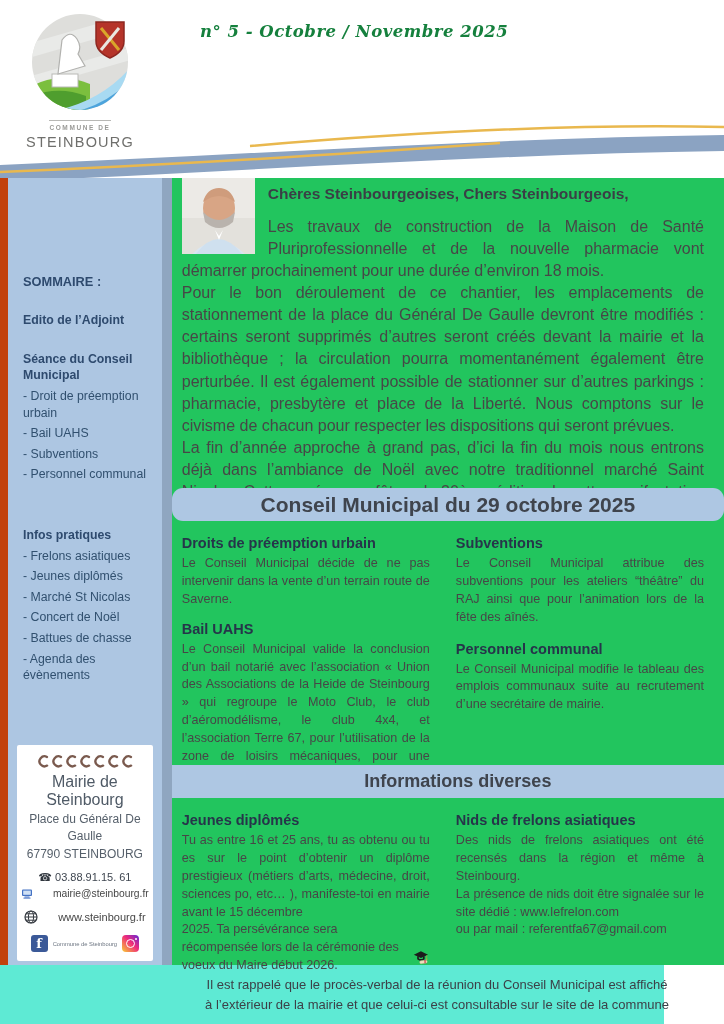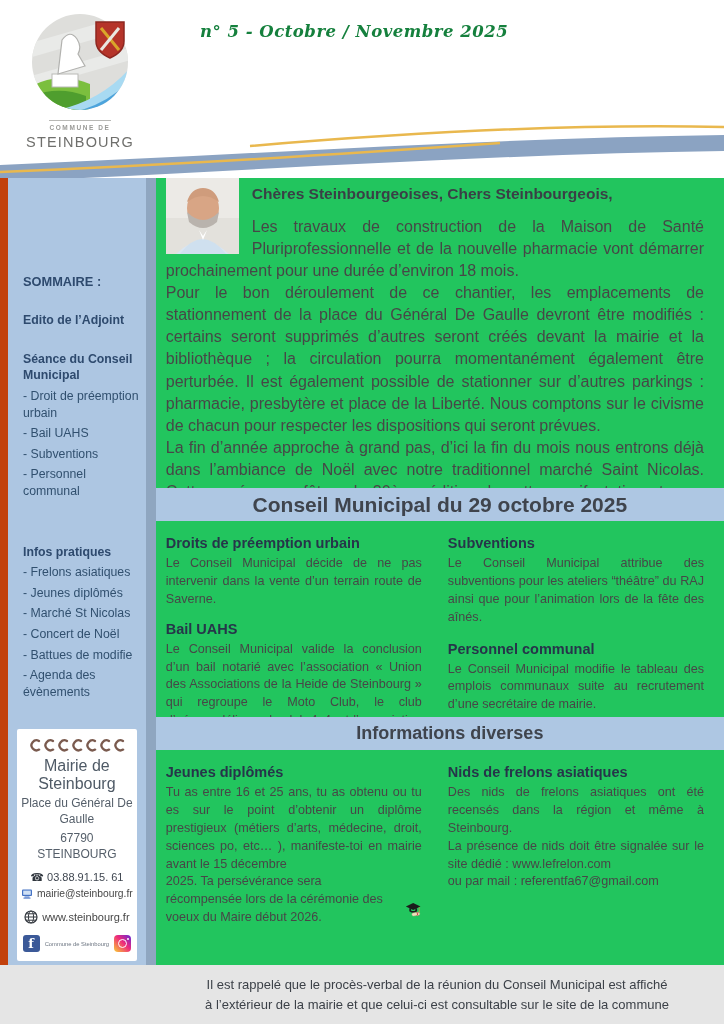--- a/index.html
+++ b/index.html
@@ -48,21 +48,21 @@
 
   .contact-card {
     margin:auto 9px 4px 9px; background:#ffffff; border-radius:2px;
     padding:8px 4px 9px 4px; text-align:center; color:#4f5a66;
   }
   .curl-row { display:block; margin:0 auto 4px auto; }
   .contact-name { font-size:16px; color:#4f5a66; }
   .contact-addr { font-size:12px; color:#555f6a; line-height:1.35; margin-top:2px; }
   .contact-phone { margin-top:9px; font-size:11px; color:#3f4650; }
   .phone-glyph { font-size:11px; color:#30363e; }
-  .contact-line { margin-top:4px; font-size:10.3px; color:#3f4650; display:flex; align-items:center; justify-content:center; gap:4px; }
+  .contact-line { margin-top:4px; font-size:10.3px; color:#3f4650; display:flex; align-items:center; justify-content:center; gap:20px; }
   .contact-web { margin-top:11px; font-size:11px; }
   .social-row { margin-top:11px; display:flex; align-items:center; justify-content:center; gap:5px; }
   .fb-badge {
     width:17px; height:17px; border-radius:3px; background:#3b5998; color:#fff;
     font-family:"DejaVu Serif", serif; font-weight:700; font-size:13px; line-height:17px;
   }
   .fb-label { font-size:5.8px; color:#6b7480; }
   .ig-badge {
     width:17px; height:17px; border-radius:4px; position:relative;
     background:linear-gradient(45deg,#f9ce34 0%,#ee2a7b 55%,#6228d7 100%);
@@ -89,35 +89,35 @@
     font-family:"DejaVu Serif", serif; font-style:italic; font-weight:700;
     font-size:15px; color:#2f2f2f; transform:rotate(-6deg); margin-top:12px;
   }
   .sig-name-block { text-align:center; }
   .sig-name { font-size:13.5px; color:#3a3f46; }
 
   
   .banner {
     height:33px; background:#aec7e3; text-align:center; color:#3f444d; font-weight:700;
   }
-  .banner.council { font-size:21px; line-height:33px; }
+  .banner.council { font-size:21px; line-height:33px;border-radius:11px; }
   .banner.infos { font-size:18px; line-height:33px;padding-left:20px; }
 
   .two-col { display:grid; grid-template-columns:1fr 1fr; column-gap:26px; padding:2px 20px 0 10px; }
-  .two-col.council-grid { height:196px; overflow:hidden; }
+  .two-col.council-grid { height:244px; overflow:hidden; }
   .two-col.infos-grid { height:178px; overflow:hidden; }
   .article h3 { font-size:14.5px; font-weight:700; color:#26354a; margin:12px 0 4px 0; }
   .article p { font-size:12.6px; line-height:1.42; text-align:justify; color:#474747; }
   .plain-line { text-align:left !important; }
   .cap-row { display:flex; align-items:flex-end; gap:8px; }
   .cap-row p { flex:1 1 auto; }
   .doc-link { color:#474747; text-decoration:none; }
 
   
-  .bottom-band { width:724px; height:59px; background:#e5e5e5; padding-top:10px; }
+  .bottom-band { width:664px; height:59px; background:#5eead4; padding-top:10px; }
   .bottom-band .note { margin-left:150px; width:574px; text-align:center; font-size:13px; line-height:1.5; color:#3c4148; }
 </style>
 </head>
 <body>
 
 <div class="page">
 
   <div class="header">
     <div class="logo-block">
       <svg class="logo-mark" width="112" height="104" viewBox="0 0 112 104">
@@ -169,21 +169,21 @@
           <div class="toc-item">- Bail UAHS</div>
           <div class="toc-item">- Subventions</div>
           <div class="toc-item">- Personnel communal</div>
         </div>
         <div class="toc-head infos">Infos pratiques</div>
         <div class="toc-list">
           <div class="toc-item">- Frelons asiatiques</div>
           <div class="toc-item">- Jeunes diplômés</div>
           <div class="toc-item">- Marché St Nicolas</div>
           <div class="toc-item">- Concert de Noël</div>
-          <div class="toc-item">- Battues de modifie</div>
+          <div class="toc-item">- Battues de chasse</div>
           <div class="toc-item">- Agenda des évènements</div>
         </div>
       </nav>
 
       <div class="contact-card">
         <svg class="curl-row" width="100" height="16" viewBox="0 0 100 16">
           <g fill="none" stroke="#7a5a4e" stroke-width="2.3" stroke-linecap="round">
             <path d="M12 4 a5 5 0 1 0 .1 8.6"></path>
               <path d="M26 4 a5 5 0 1 0 .1 8.6"></path>
             <path d="M40 4 a5 5 0 1 0 .1 8.6"></path>

